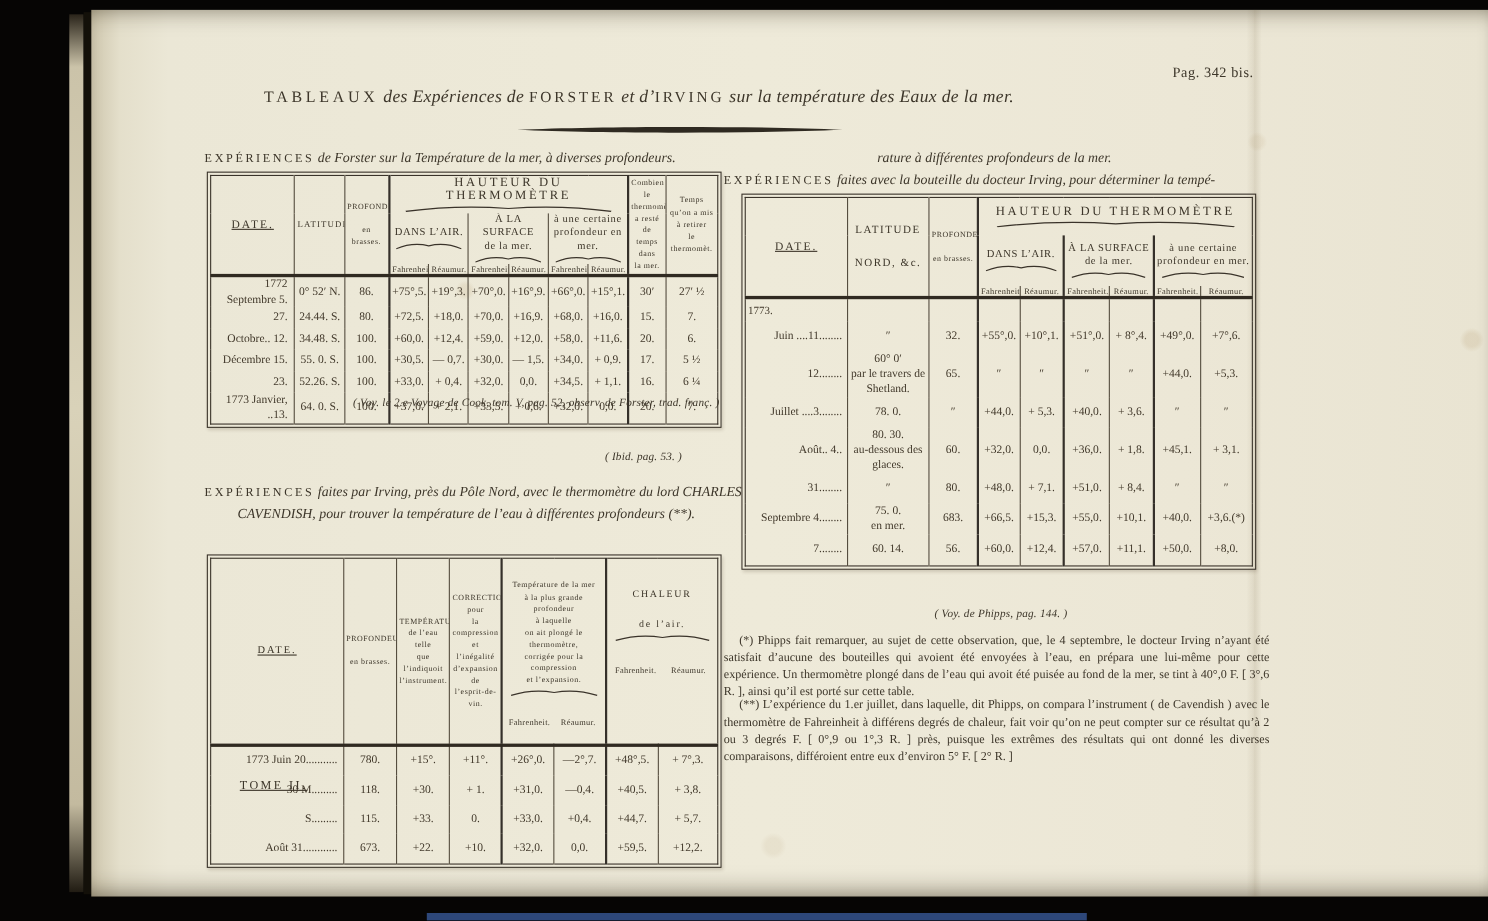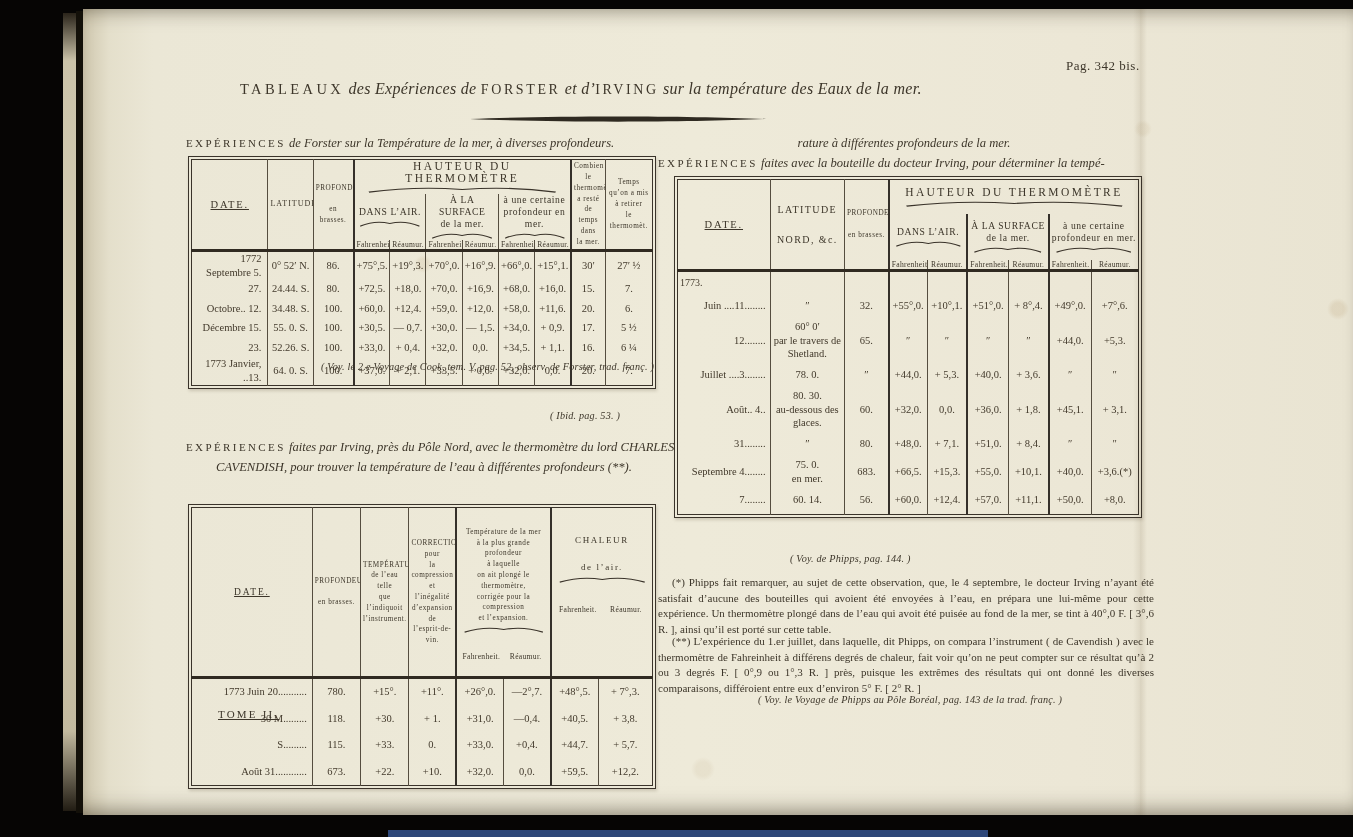--- a/index.html
+++ b/index.html
@@ -505,20 +505,19 @@
             <td>+12,4.</td>
             <td class="hv">+57,0.</td>
             <td>+11,1.</td>
             <td class="hv">+50,0.</td>
             <td>+8,0.</td>
           </tr>
         </tbody>
     </table>
   </div>
 
-  <div class="caption" style="left:790px;top:553px;width:240px;text-align:left;font-family:Liberation Serif, serif;">( Voy. de Phipps, pag. 144. )</div>
+  <div class="caption" style="left:790px;top:553px;width:240px;text-align:center;font-family:Liberation Serif, serif;">( Voy. de Phipps, pag. 144. )</div>
 
   <div class="footnote" style="left:658px;top:575px;width:496px;">(*) Phipps fait remarquer, au sujet de cette observation, que, le 4 septembre, le docteur Irving n’ayant été satisfait d’aucune des bouteilles qui avoient été envoyées à l’eau, en prépara une lui-même pour cette expérience. Un thermomètre plongé dans de l’eau qui avoit été puisée au fond de la mer, se tint à 40°,0 F. [ 3°,6 R. ], ainsi qu’il est porté sur cette table.</div>
   <div class="footnote" style="left:658px;top:634px;width:496px;">(**) L’expérience du 1.er juillet, dans laquelle, dit Phipps, on compara l’instrument ( de Cavendish ) avec le thermomètre de Fahreinheit à différens degrés de chaleur, fait voir qu’on ne peut compter sur ce résultat qu’à 2 ou 3 degrés F. [ 0°,9 ou 1°,3 R. ] près, puisque les extrêmes des résultats qui ont donné les diverses comparaisons, différoient entre eux d’environ 5° F. [ 2° R. ]</div>
-  <div class="caption" style="left:700px;top:694px;width:420px;text-align:center;">( Voy. le Voyage de Phipps au Pôle Boréal, pag. 143 de la trad. franç. )</div>
 
   <div class="blue-strip"></div>
 </div>
 
 </body></html>

